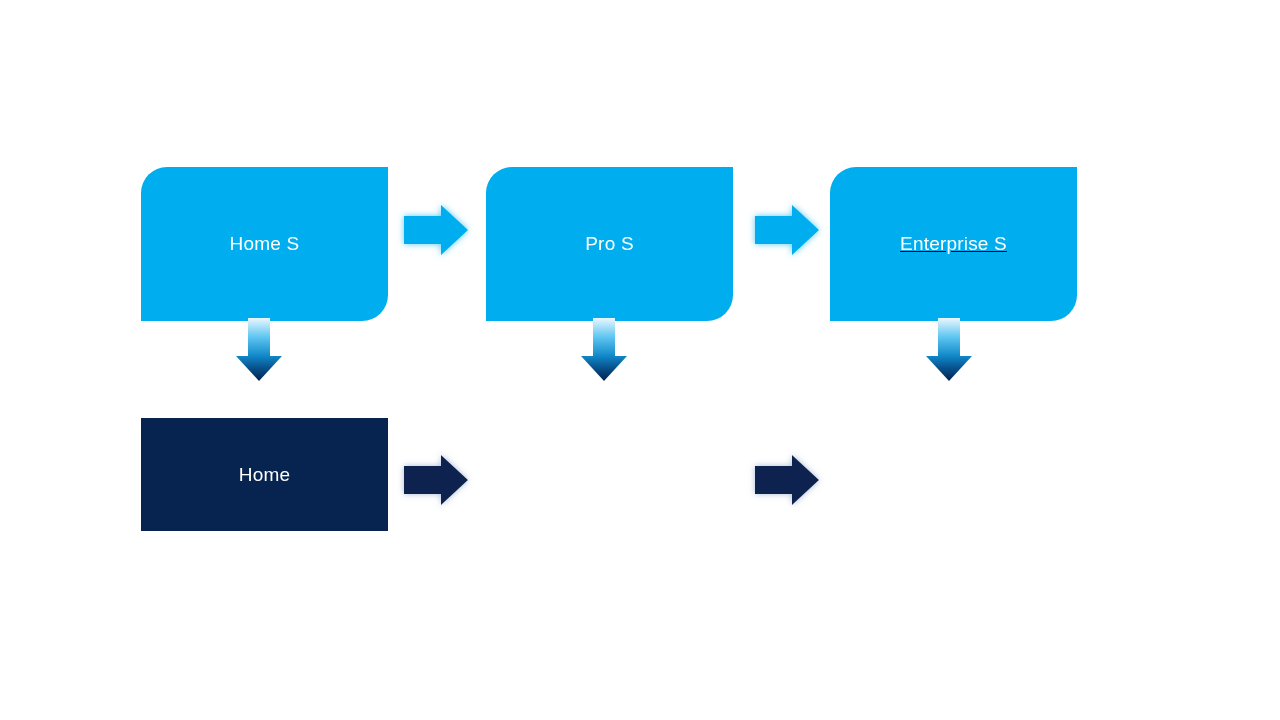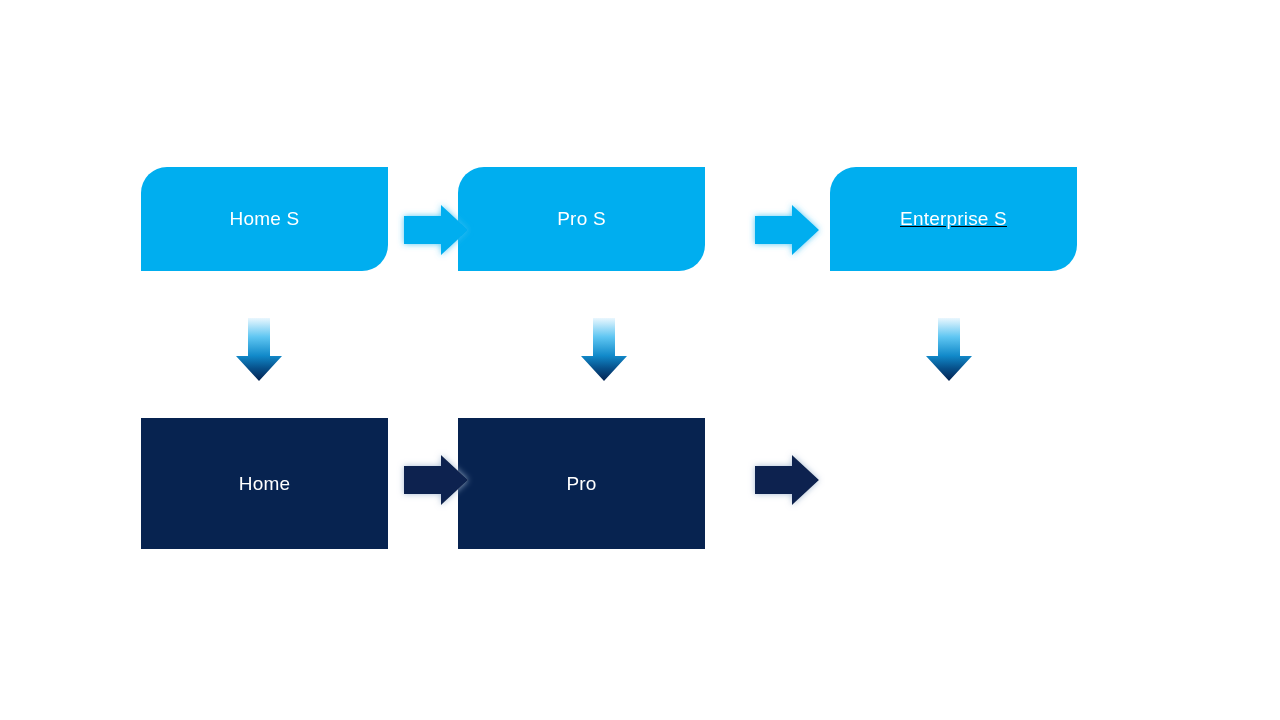--- a/index.html
+++ b/index.html
@@ -18,30 +18,30 @@
     width:247px;
     display:flex;align-items:center;justify-content:center;
   }
   .box .label{
     color:var(--c-text);
     font-size:19px;
     letter-spacing:.2px;
     white-space:nowrap;
   }
   .box.top{
-    top:167px;height:104px;
+    top:167px;height:154px;
     background:var(--c-light);
     border-radius:26px 0 26px 0;
   }
   .box.bottom{
-    top:418px;height:131px;
+    top:418px;height:113px;
     background:var(--c-navy);
   }
   .col1{left:141px;}
-  .col2{left:458px;text-align:right;}
+  .col2{left:486px;text-align:right;}
   .col3{left:830px;text-decoration:underline;}
 
   .harrow{position:absolute;width:84px;height:70px;}
   .harrow.toprow{top:195px;}
   .harrow.bottomrow{top:445px;}
   .gap1{left:394px;}
   .gap2{left:745px;}
 
   .varrow{position:absolute;top:318px;width:46px;height:63px;}
   .v1{left:236px;}
@@ -96,23 +96,20 @@
   <svg class="varrow v2" viewBox="0 0 46 63">
     <polygon points="12,0 34,0 34,38 46,38 23,63 0,38 12,38" fill="url(#downGrad)"></polygon>
   </svg>
   <svg class="varrow v3" viewBox="0 0 46 63">
     <polygon points="12,0 34,0 34,38 46,38 23,63 0,38 12,38" fill="url(#downGrad)"></polygon>
   </svg>
 
   <div class="box bottom col1">
     <span class="label">Home</span>
   </div>
-  <div class="box bottom col2">
-    <span class="label">Pro</span>
-  </div>
 
   <svg class="harrow bottomrow gap1" viewBox="-10 -10 84 70">
     <polygon points="0,11 37,11 37,0 64,25 37,50 37,39 0,39" style="fill:var(--c-navy)" filter="url(#glowNavy)"></polygon>
   </svg>
   <svg class="harrow bottomrow gap2" viewBox="-10 -10 84 70">
     <polygon points="0,11 37,11 37,0 64,25 37,50 37,39 0,39" style="fill:var(--c-navy)" filter="url(#glowNavy)"></polygon>
   </svg>
 
 </div>
 

